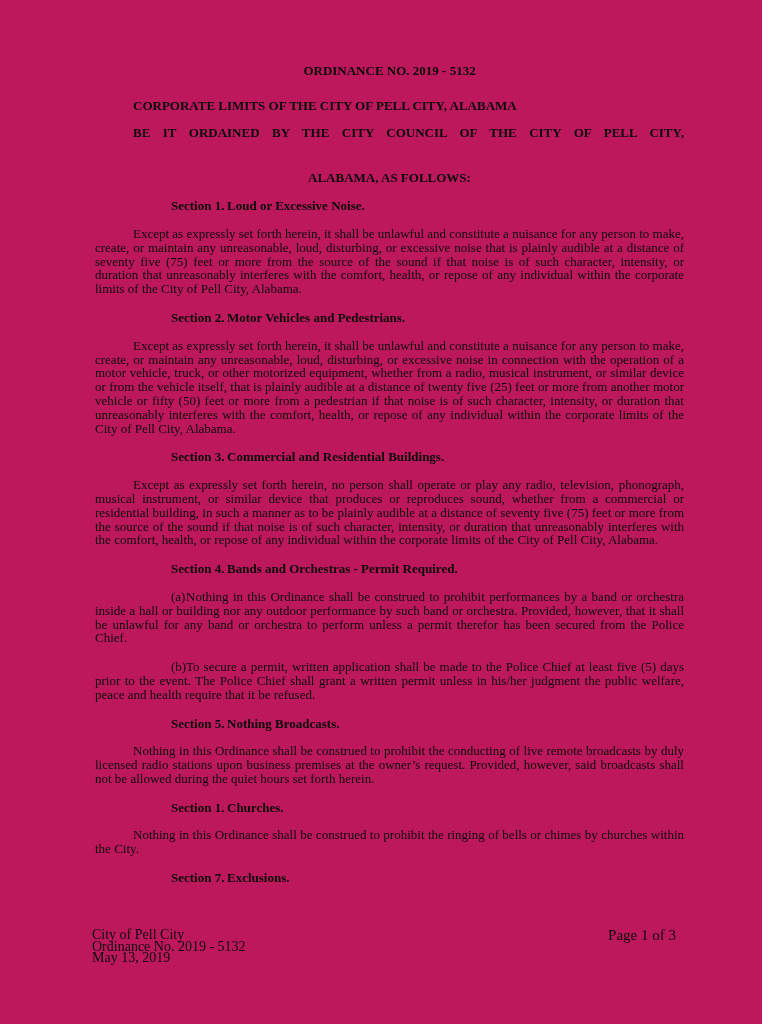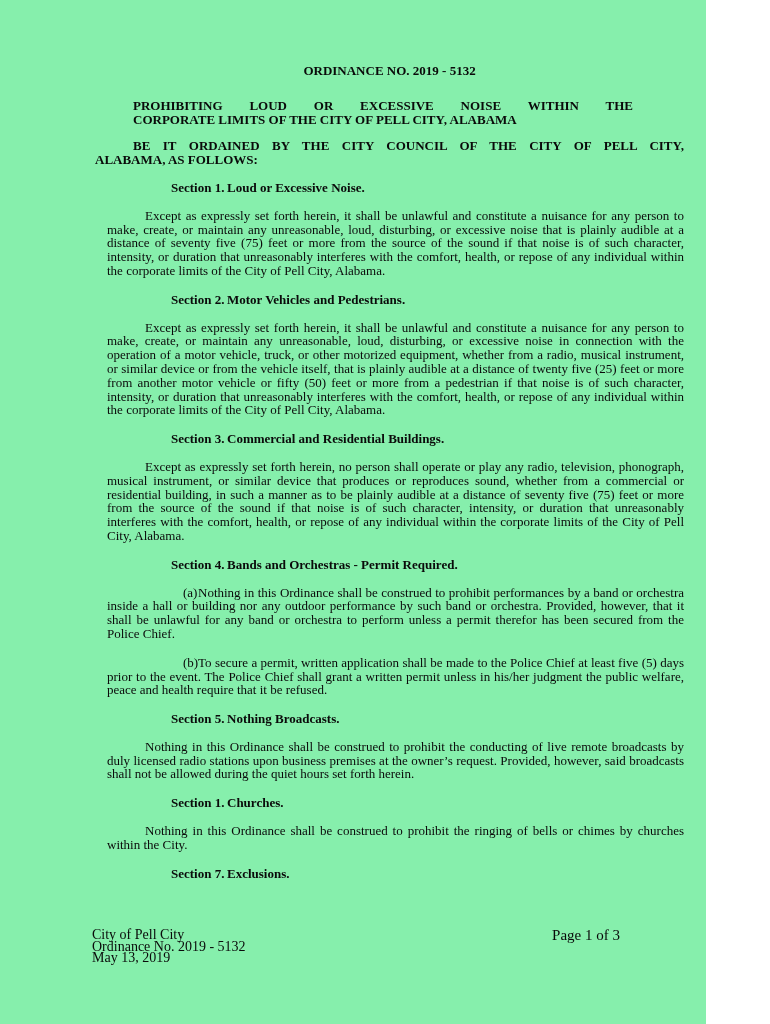--- a/index.html
+++ b/index.html
@@ -1,23 +1,23 @@
 <!DOCTYPE html>
 <html><head>
 <meta charset="utf-8">
 <style>
   * { margin: 0; padding: 0; box-sizing: border-box; }
   html, body { background: #ffffff; }
   body { font-family: "Liberation Serif", "DejaVu Serif", serif; }
 
   .page {
     position: relative;
-    width: 706px;
+    width: 762px;
     height: 1024px;
-    background: #86efac;
+    background: #be185d;
     color: #0a0a0a;
     overflow: hidden;
   }
 
   .content {
     position: absolute;
     left: 95px;
     top: 64px;
     width: 589px;
     font-size: 13px;
@@ -46,38 +46,39 @@
   .enacting {
     font-weight: bold;
     margin: 0 0 14px 0;
   }
   .enacting .line1 {
     text-indent: 38px;
     text-align: justify;
     text-align-last: justify;
   }
   .enacting .line2 {
-    text-align: left;
+    text-align: center;
+    margin-top: 32px;
   }
 
   .sec-heading {
     font-weight: bold;
     text-indent: 38px;
     margin: 12px 0 14px 0;
     white-space: nowrap;
   }
   .sec-num {
     display: inline-block;
     width: 94px;
   }
 
   p.para {
     text-align: justify;
     text-indent: 38px;
-    margin: 0 0 15px 12px;
+    margin: 0 0 15px 0;
   }
   .marker {
     display: inline-block;
     width: 53px;
   }
 
   .footer-left {
     position: absolute;
     left: 92px;
     top: 929px;
@@ -94,21 +95,20 @@
 </style>
 </head>
 <body>
 
 <div class="page">
   <div class="content">
 
     <div class="doc-title">ORDINANCE NO. 2019 - 5132</div>
 
     <div class="ord-heading">
-      <div class="jline">PROHIBITING LOUD OR EXCESSIVE NOISE WITHIN THE</div>
       <div class="lastline">CORPORATE LIMITS OF THE CITY OF PELL CITY, ALABAMA</div>
     </div>
 
     <div class="enacting">
       <div class="line1">BE IT ORDAINED BY THE CITY COUNCIL OF THE CITY OF PELL CITY,</div>
       <div class="line2">ALABAMA, AS FOLLOWS:</div>
     </div>
 
     <div class="sec-heading">
       <span class="sec-num">Section 1.</span><span>Loud or Excessive Noise.</span>

